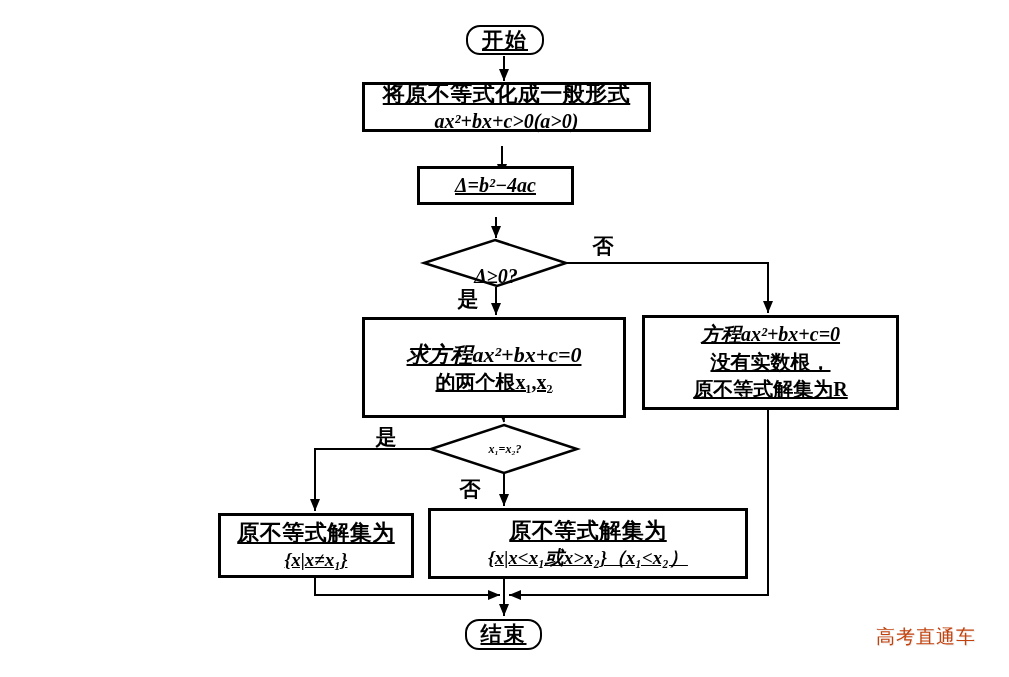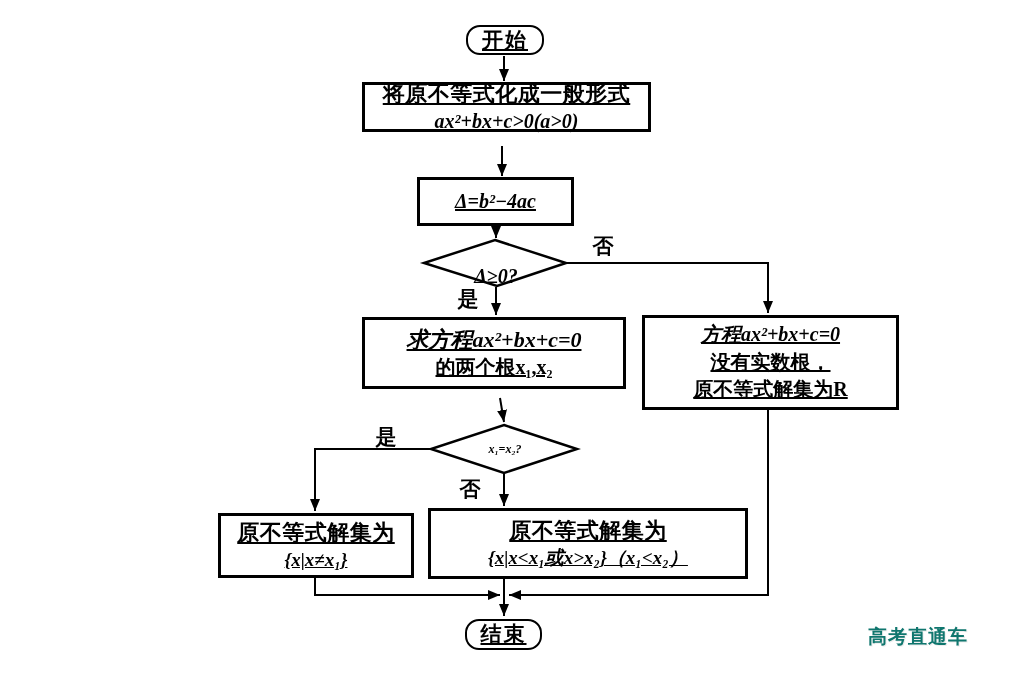--- a/index.html
+++ b/index.html
@@ -65,26 +65,26 @@
   }
   .branch {
     position: absolute;
     transform: translate(-50%, -50%);
     font-weight: bold;
     font-size: 21px;
     white-space: nowrap;
   }
   .watermark {
     position: absolute;
-    right: 41px;
+    right: 33px;
     top: 624px;
     font-family: "Liberation Sans", "DejaVu Sans", sans-serif;
     font-size: 19px;
-    font-weight: bold;
-    color: #0f766e;
+    font-weight: normal;
+    color: #c2410c;
     text-shadow: 1px 1px 0 #eeeeee;
     letter-spacing: 1px;
   }
 </style>
 </head>
 <body>
 
 <div class="stage">
 
   <svg class="wires" width="1009" height="677" viewBox="0 0 1009 677">
@@ -112,29 +112,29 @@
 
   <div class="node capsule" style="left:466px; top:25px; width:78px; height:30px;">
     <span>开始</span>
   </div>
 
   <div class="node" style="left:362px; top:82px; width:289px; height:50px;">
     <div class="r1">将原不等式化成一般形式</div>
     <div class="r2 math">ax²+bx+c&gt;0(a&gt;0)</div>
   </div>
 
-  <div class="node" style="left:417px; top:177px; width:157px; height:49px;">
+  <div class="node" style="left:417px; top:166px; width:157px; height:39px;">
     <div class="r2 math">Δ=b²−4ac</div>
   </div>
 
   <div class="dlabel" style="left:496px; top:276px;">Δ≥0?</div>
   <div class="branch" style="left:603px; top:246px;">否</div>
   <div class="branch" style="left:468px; top:299px;">是</div>
 
-  <div class="node" style="left:362px; top:317px; width:264px; height:72px;">
+  <div class="node" style="left:362px; top:317px; width:264px; height:101px;">
     <div class="r1 math">求方程ax²+bx+c=0</div>
     <div class="r2">的两个根x₁,x₂</div>
   </div>
 
   <div class="node" style="left:642px; top:315px; width:257px; height:95px; line-height:1.38;">
     <div class="r2 math">方程ax²+bx+c=0</div>
     <div class="r2">没有实数根，</div>
     <div class="r2">原不等式解集为R</div>
   </div>
 

